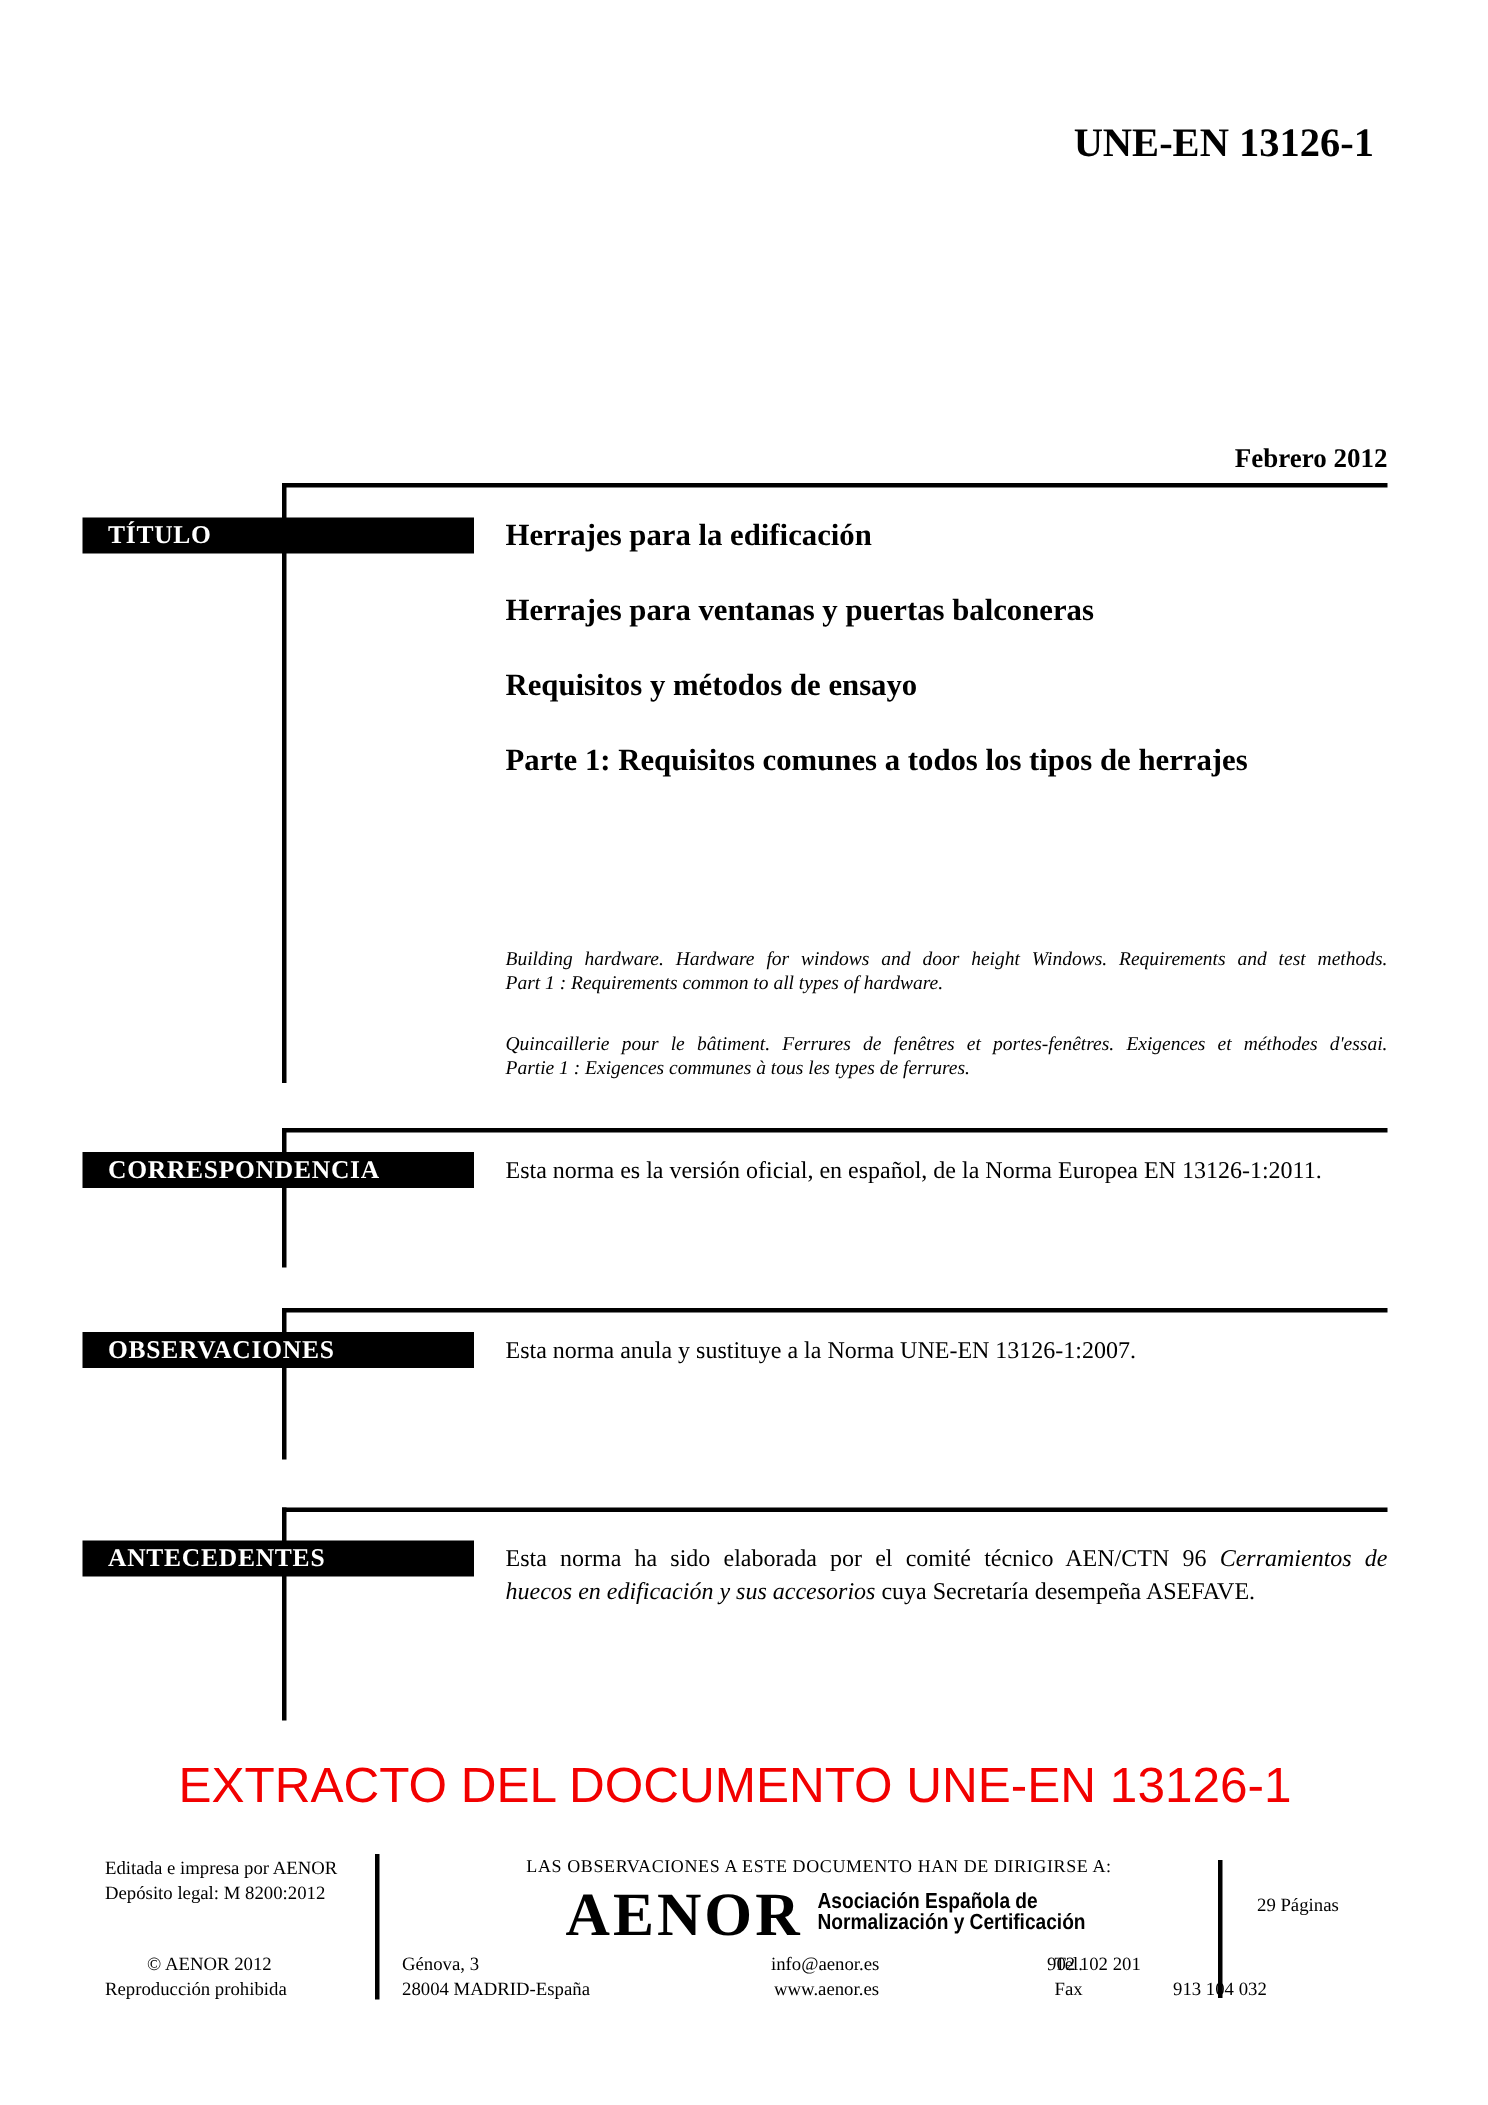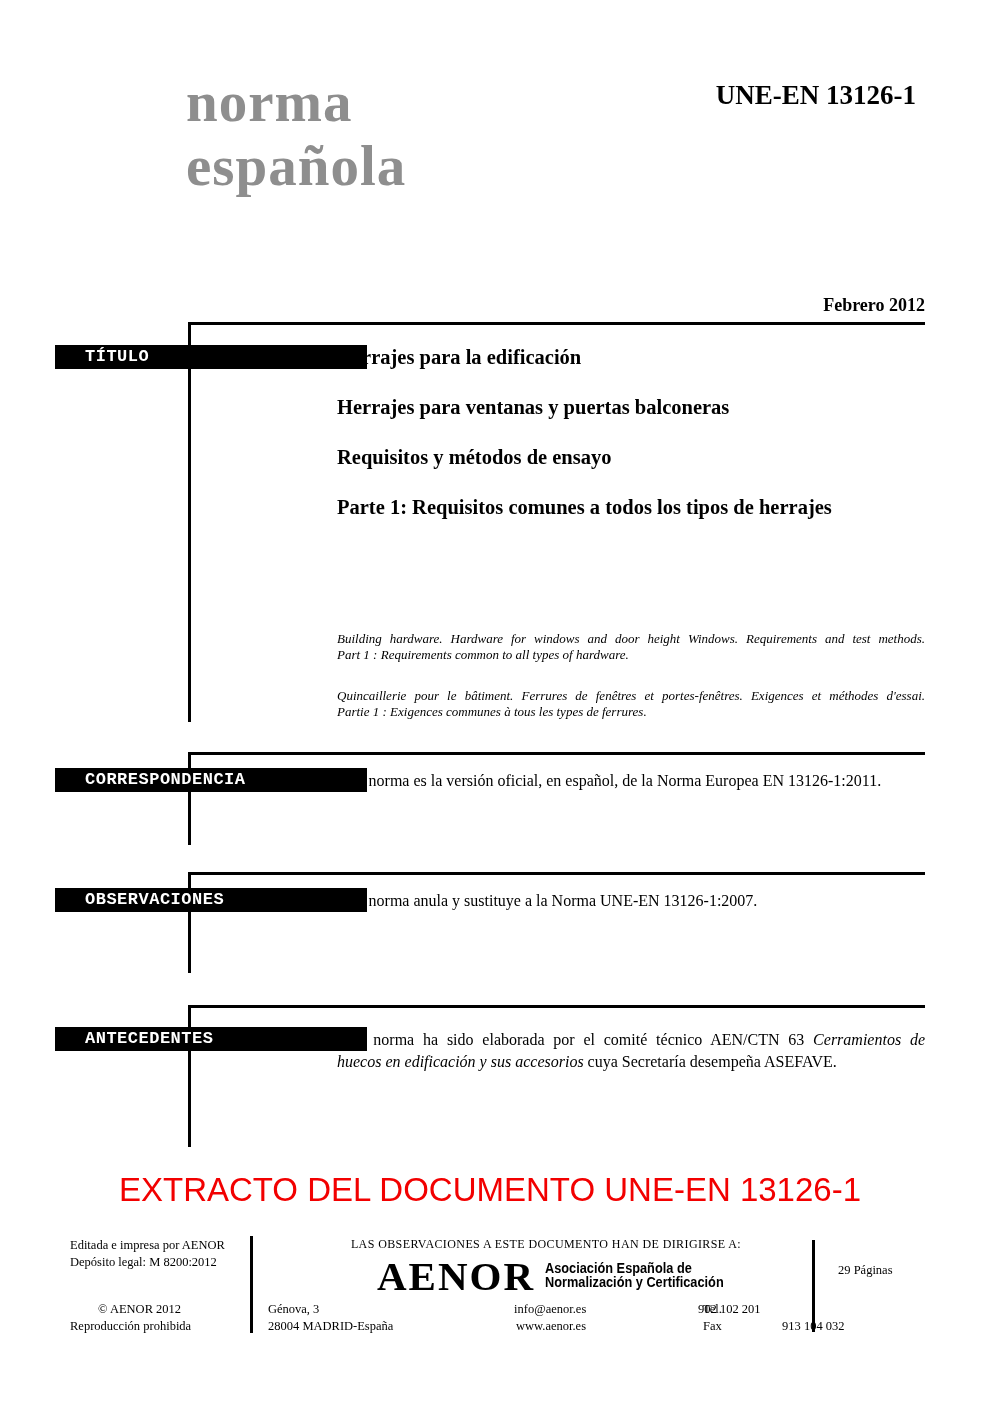--- a/index.html
+++ b/index.html
@@ -15,23 +15,23 @@
 
   
   .hrule{background:#000;height:3px;left:188px;width:737px;}
   .vrule{background:#000;width:3px;left:188px;}
   .r1{top:322px;} .v1{top:322px;height:400px;}
   .r2{top:752px;} .v2{top:752px;height:93px;}
   .r3{top:872px;} .v3{top:872px;height:101px;}
   .r4{top:1005px;} .v4{top:1005px;height:142px;}
 
   
-  .bar{left:55px;width:312px;height:24px;background:#000;color:#fff;
-       font-weight:700;font-size:17px;line-height:24px;padding-left:30px;
-       box-sizing:border-box;letter-spacing:.5px;white-space:nowrap;font-family:Liberation Mono, monospace;}
+  .bar{left:55px;width:261px;height:24px;background:#000;color:#fff;
+       font-weight:700;font-size:17px;line-height:24px;padding-left:17px;
+       box-sizing:border-box;letter-spacing:.5px;white-space:nowrap;}
   .b-titulo{top:345px;} .b-corr{top:768px;} .b-obs{top:888px;} .b-ant{top:1027px;}
 
   
   .title-line{left:337px;font-size:20.5px;font-weight:700;line-height:24px;white-space:nowrap;}
   .t1{top:345px;} .t2{top:395px;} .t3{top:445px;} .t4{top:495px;}
 
   
   .lang{left:337px;width:588px;font-size:13px;font-style:italic;line-height:16px;}
   .en{top:631px;} .fr{top:678px;margin-top:10px;}
   .jf{text-align:justify;text-align-last:justify;}
@@ -66,24 +66,20 @@
   .mail{left:514px;top:1301px;} .web{left:516px;top:1318px;}
   .tell{left:703px;top:1301px;} .telv{left:698px;top:1301px;}
   .faxl{left:703px;top:1318px;} .faxv{left:782px;top:1318px;}
   .pages{left:838px;top:1262px;}
 </style>
 </head>
 <body>
 
 <div class="page">
 
-  <div class="abs brand">
-    <div>norma</div>
-    <div>española</div>
-  </div>
   <div class="abs doc-code">UNE-EN 13126-1</div>
   <div class="abs date">Febrero 2012</div>
 
   <div class="abs hrule r1"></div>
   <div class="abs vrule v1"></div>
   <div class="abs hrule r2"></div>
   <div class="abs vrule v2"></div>
   <div class="abs hrule r3"></div>
   <div class="abs vrule v3"></div>
   <div class="abs hrule r4"></div>
@@ -113,21 +109,21 @@
   </div>
   <div class="abs lang fr">
     <div class="jf">Quincaillerie pour le bâtiment. Ferrures de fenêtres et portes-fenêtres. Exigences et méthodes d'essai.</div>
     <div>Partie 1 : Exigences communes à tous les types de ferrures.</div>
   </div>
 
   <div class="abs sect s-corr">Esta norma es la versión oficial, en español, de la Norma Europea EN 13126-1:2011.</div>
   <div class="abs sect s-obs">Esta norma anula y sustituye a la Norma UNE-EN 13126-1:2007.</div>
 
   <div class="abs ant-line ant1 jf">
-    <span>Esta norma ha sido elaborada por el comité técnico AEN/CTN 63 </span><span class="it">Cerramientos de</span>
+    <span>Esta norma ha sido elaborada por el comité técnico AEN/CTN 96 </span><span class="it">Cerramientos de</span>
   </div>
   <div class="abs ant-line ant2">
     <span class="it">huecos en edificación y sus accesorios</span><span> cuya Secretaría desempeña ASEFAVE.</span>
   </div>
 
   <div class="abs banner">EXTRACTO DEL DOCUMENTO UNE-EN 13126-1</div>
 
   <div class="abs fd fd1"></div>
   <div class="abs fd fd2"></div>
 

